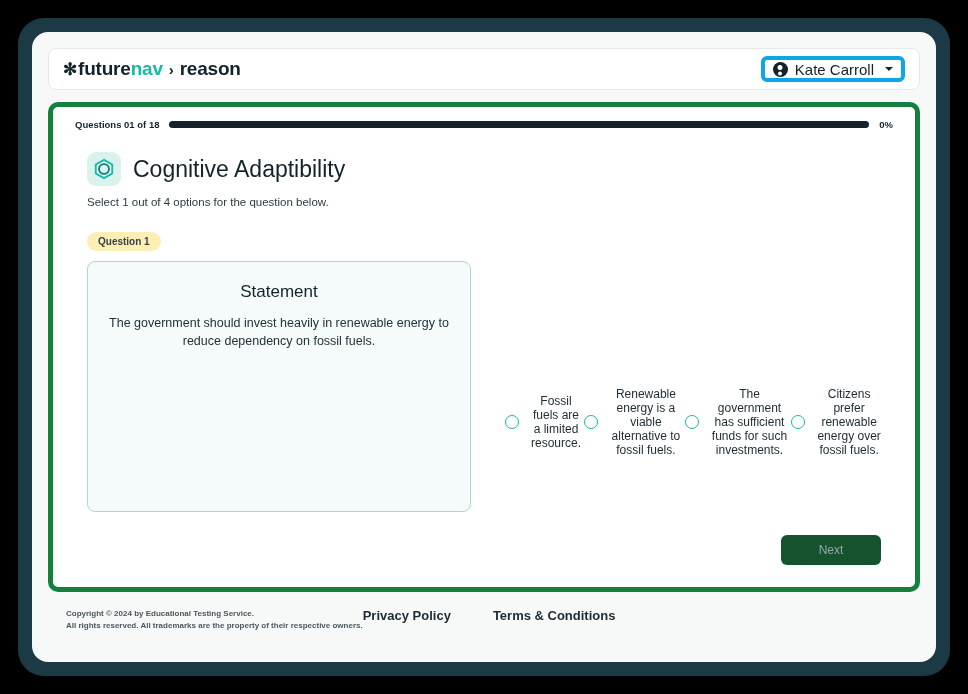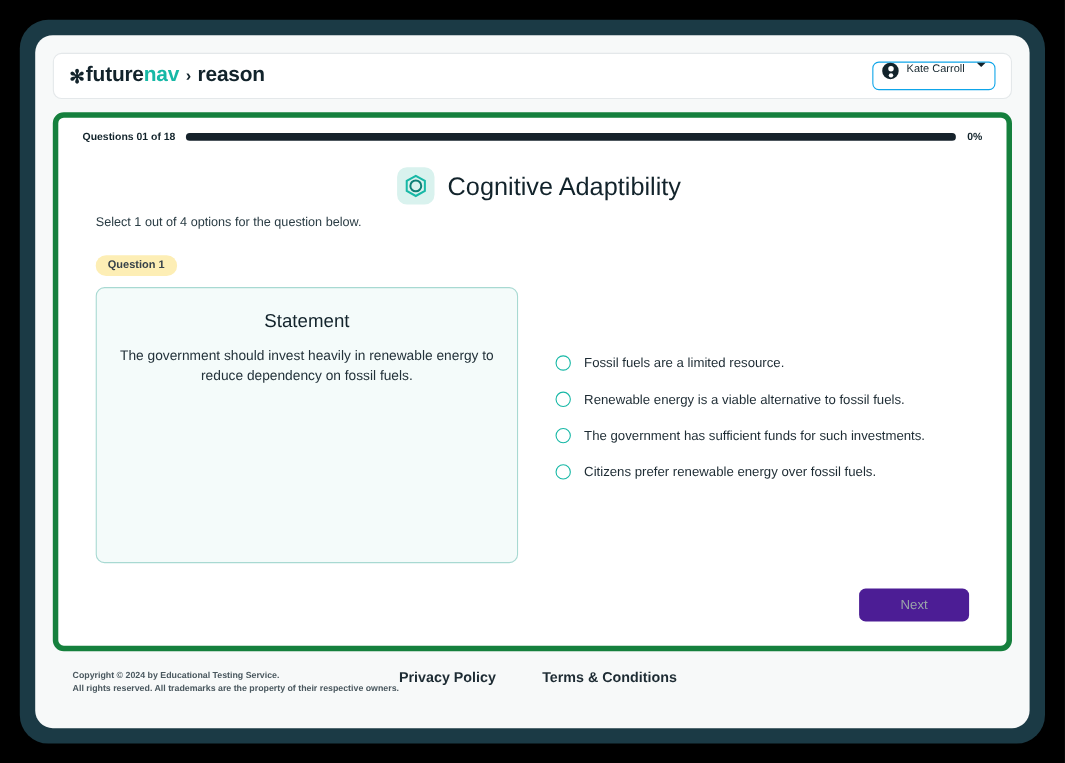--- a/index.html
+++ b/index.html
@@ -49,27 +49,28 @@
   }
   .brand .star {
     font-size: 17px;
     margin-right: 1px;
     color: #12232b;
   }
   .brand .nav { color: #17b8a6; }
   .brand .chev { margin: 0 6px; font-size: 15px; color: #12232b; }
   .user-chip {
     display: flex;
+    align-items: center;
     gap: 7px;
-    border: 1px solid #0ea5e9;
+    border: 4px solid #0ea5e9;
     border-radius: 6px;
     background: #fff;
     height: 26px;
     padding: 0 8px;
-    font-size: 10px;
+    font-size: 15px;
     color: #12232b;
   }
   .avatar-mini {
     width: 15px; height: 15px;
     border-radius: 50%;
     background: #12232b;
     position: relative;
     flex: none;
   }
   .avatar-mini::after {
@@ -130,21 +131,20 @@
     font-size: 9.5px;
     font-weight: bold;
     color: #12232b;
     white-space: nowrap;
   }
   .title-row {
     display: flex;
     align-items: center;
     gap: 12px;
     padding: 22px 22px 0 34px;
-    justify-content: center;
   }
   .badge-icon {
     width: 34px; height: 34px;
     border-radius: 9px;
     background: #d9f2ee;
     display: flex;
     align-items: center;
     justify-content: center;
     flex: none;
   }
@@ -195,22 +195,22 @@
   }
   .statement p {
     font-size: 12.5px;
     line-height: 1.45;
     color: #23323a;
   }
   .options {
     flex: 1 1 auto;
     padding-top: 62px;
     display: flex;
-    flex-direction: column;
-    gap: 19px;
+    flex-direction: row;
+    gap: 3px;
   }
   .option {
     display: flex;
     align-items: center;
     gap: 12px;
     cursor: pointer;
   }
   .radio {
     width: 14px; height: 14px;
     border-radius: 50%;
@@ -224,21 +224,21 @@
   }
   .footer-actions {
     display: flex;
     justify-content: flex-end;
     padding: 14px 34px 22px 34px;
   }
   .next-btn {
     width: 100px;
     height: 30px;
     border-radius: 6px;
-    background: #4c1d95;
+    background: #14532d;
     color: #9aa4a9;
     font-size: 12px;
     border: none;
     cursor: default;
   }
   
   .page-footer {
     display: flex;
     align-items: flex-start;
     justify-content: flex-start;

